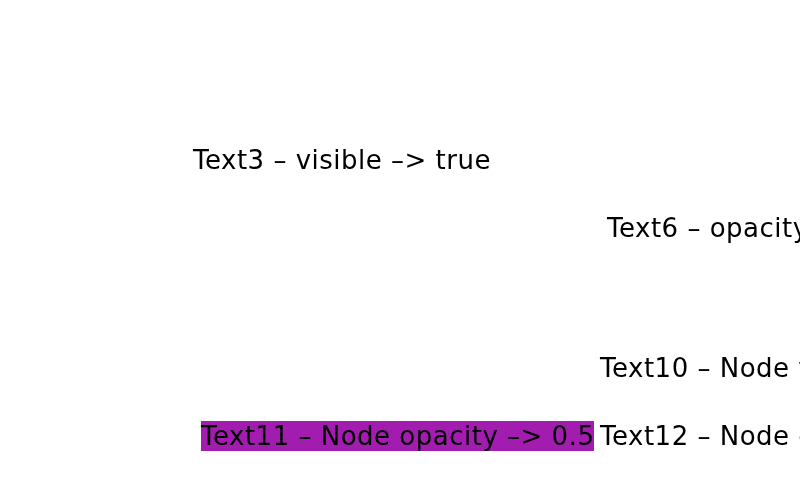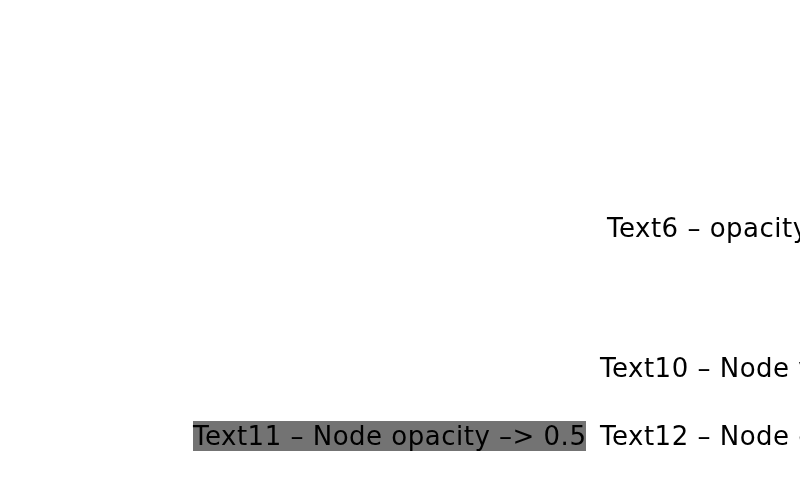--- a/index.html
+++ b/index.html
@@ -36,27 +36,28 @@
   }
   .run.zero-opacity {
     opacity: 0;
   }
 </style>
 </head>
 <body style="background: rgb(255, 255, 255);">
 
 <div id="stage" style="width: 800px; height: 480px; background: rgb(255, 255, 255);">
 
+  <div class="run" style="left: 193px; top: 145px; z-index: 10; color: rgb(0, 0, 0); background: rgb(255, 255, 255);">Text3 – visible –&gt; true</div>
 
   <div class="run zero-opacity" style="left: 193px; top: 213px; z-index: 12; color: rgb(0, 0, 0); background: rgb(255, 255, 255);">Text5 – opacity –&gt; 0.0</div>
 
   <div class="run" style="left: 607px; top: 213px; z-index: 13; color: rgb(0, 0, 0); background: rgb(255, 255, 255);">Text6 – opacity –&gt; 1.0</div>
 
   <div class="run zero-opacity" style="left: 193px; top: 287px; z-index: 15; color: rgb(0, 0, 0); background: rgb(255, 255, 255);">Text8 – Node opacity –&gt; 0.0</div>
 
 
   <div class="run" style="left: 600px; top: 353px; z-index: 17; color: rgb(0, 0, 0); background: rgb(255, 255, 255);">Text10 – Node visible –&gt; true</div>
 
-  <div class="run" style="left: 193px; top: 421px; z-index: 18; color: rgb(0, 0, 0); background: #737373;">Text11 – Node opacity –&gt; 0.5</div>
+  <div class="run" style="left: 201px; top: 421px; z-index: 18; color: rgb(0, 0, 0); background: #a21caf;">Text11 – Node opacity –&gt; 0.5</div>
 
   <div class="run" style="left: 600px; top: 421px; z-index: 19; color: rgb(0, 0, 0); background: rgb(255, 255, 255);">Text12 – Node opacity –&gt; 1.0</div>
 
 </div>
 
 </body></html>

